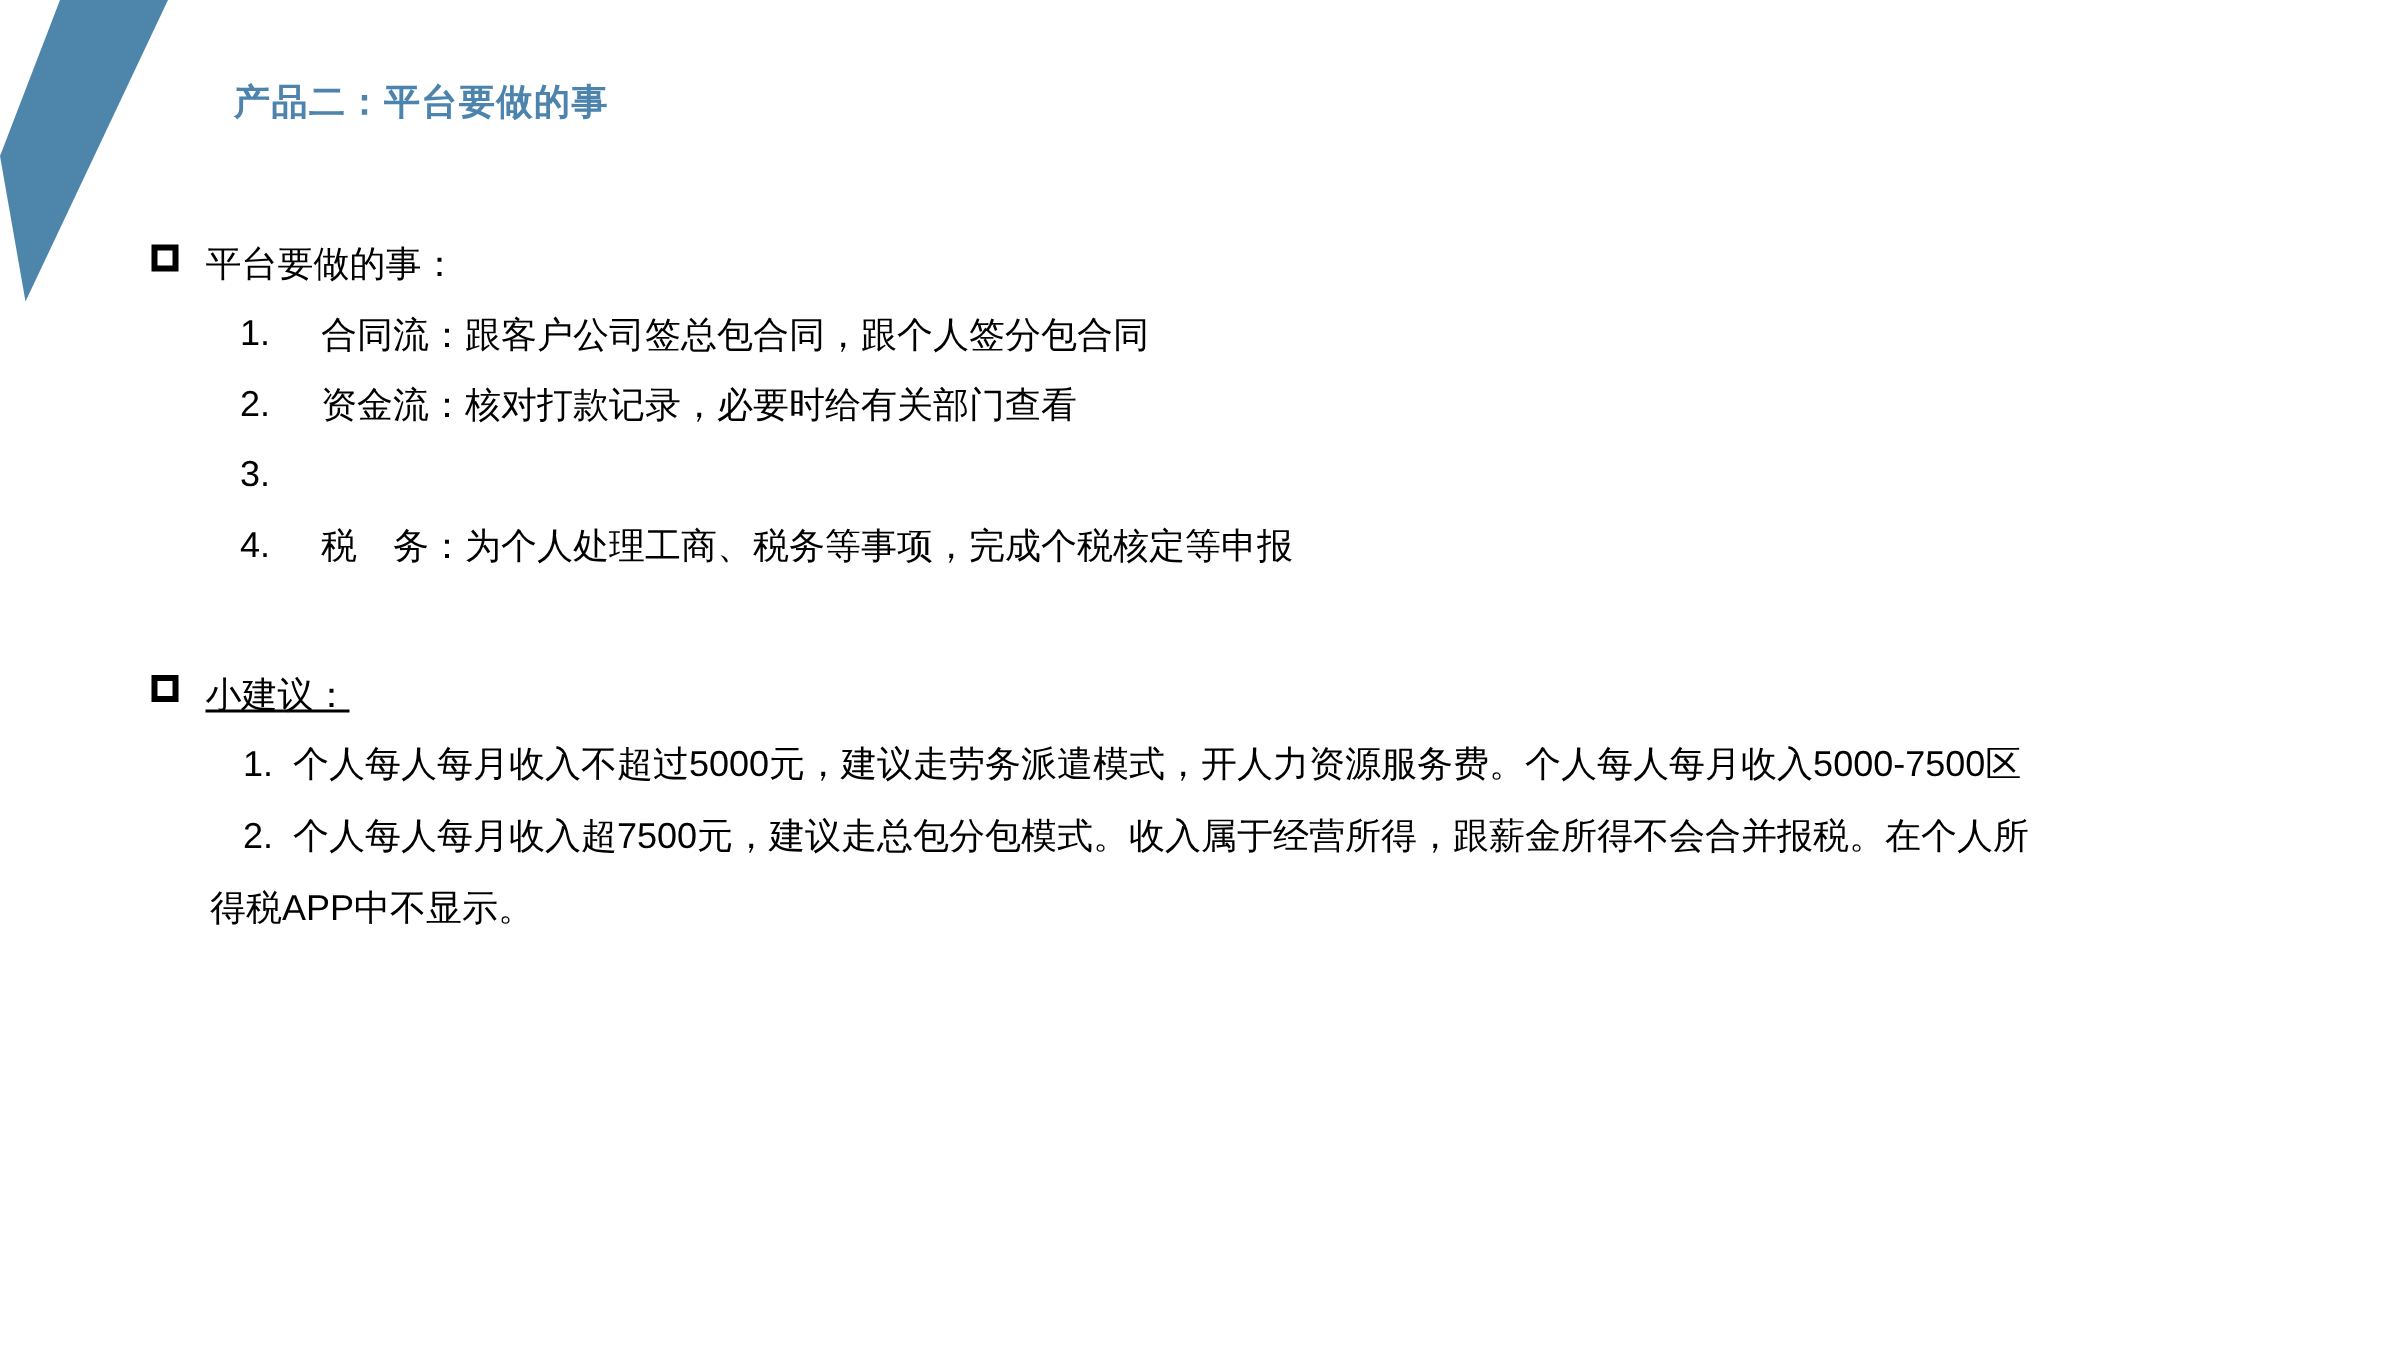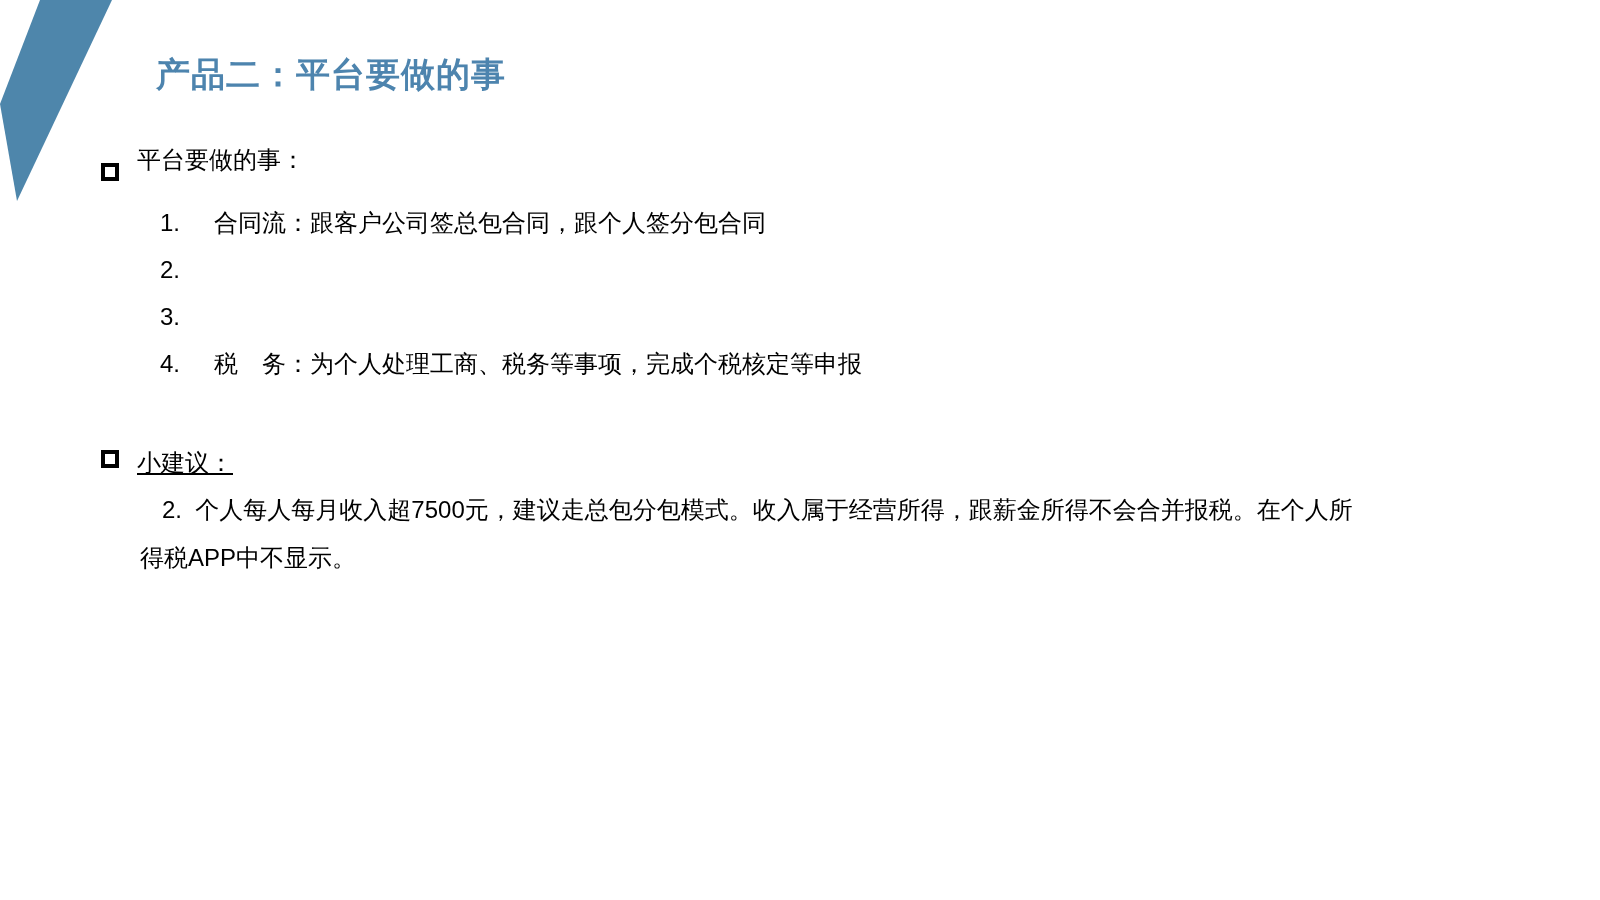--- a/index.html
+++ b/index.html
@@ -12,36 +12,36 @@
     overflow:hidden;
   }
   .ribbon {
     position:absolute; left:0; top:0;
     width:130px; height:215px;
     background:#4e86ab;
     clip-path: polygon(40px 0px, 112px 0px, 17px 201px, 0px 104px);
   }
   .slide-title {
     position:absolute; left:156px; top:52px;
-    font-size:34px; font-weight:700; color:#4d84ae;
+    font-size:24px; font-weight:700; color:#4d84ae;
     letter-spacing:1px; white-space:nowrap;
   }
   .bullet-square {
     position:absolute; left:101px;
     width:10px; height:10px;
     border:4px solid #000000;
     background:#ffffff;
   }
   .b1 { top:163px; }
   .b2 { top:450px; }
   .sec-heading {
     position:absolute; left:137px;
     font-size:24px; white-space:nowrap;
   }
-  .h1 { top:144px; }
+  .h1 { top:160px; }
   .h2 { top:447px;text-decoration:underline; }
   .items {
     position:absolute; left:160px; top:199px;
     font-size:24px;
   }
   .item { display:flex; align-items:center; height:47px; white-space:nowrap; }
   .item-num { display:inline-block; width:54px; }
   .paras {
     position:absolute; left:140px; top:486px;
     font-size:24px;
@@ -62,33 +62,35 @@
 <span class="bullet-square b1"></span>
 <div class="sec-heading h1">平台要做的事：</div>
 
 <div class="items">
   <div class="item">
     <span class="item-num">1.</span>
     <span>合同流：跟客户公司签总包合同，跟个人签分包合同</span>
   </div>
   <div class="item">
     <span class="item-num">2.</span>
+    <span>资金流：核对打款记录，必要时给有关部门查看</span>
   </div>
   <div class="item">
     <span class="item-num">3.</span>
   </div>
   <div class="item">
     <span class="item-num">4.</span>
     <span>税　务：为个人处理工商、税务等事项，完成个税核定等申报</span>
   </div>
 </div>
 
 <span class="bullet-square b2"></span>
 <div class="sec-heading h2">小建议：</div>
 
 <div class="paras">
   <div>
+    <div class="pline pline-first">1.  个人每人每月收入不超过5000元，建议走劳务派遣模式，开人力资源服务费。个人每人每月收入5000-7500区</div>
   </div>
   <div>
     <div class="pline pline-first">2.  个人每人每月收入超7500元，建议走总包分包模式。收入属于经营所得，跟薪金所得不会合并报税。在个人所</div>
     <div class="pline">得税APP中不显示。</div>
   </div>
 </div>
 
 </body></html>

